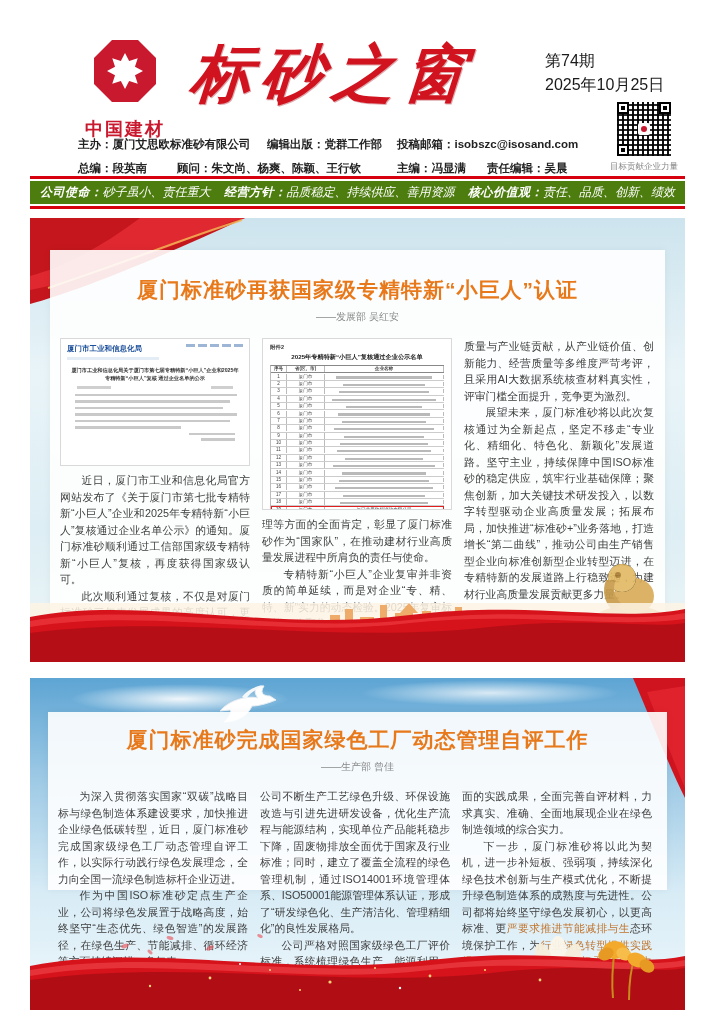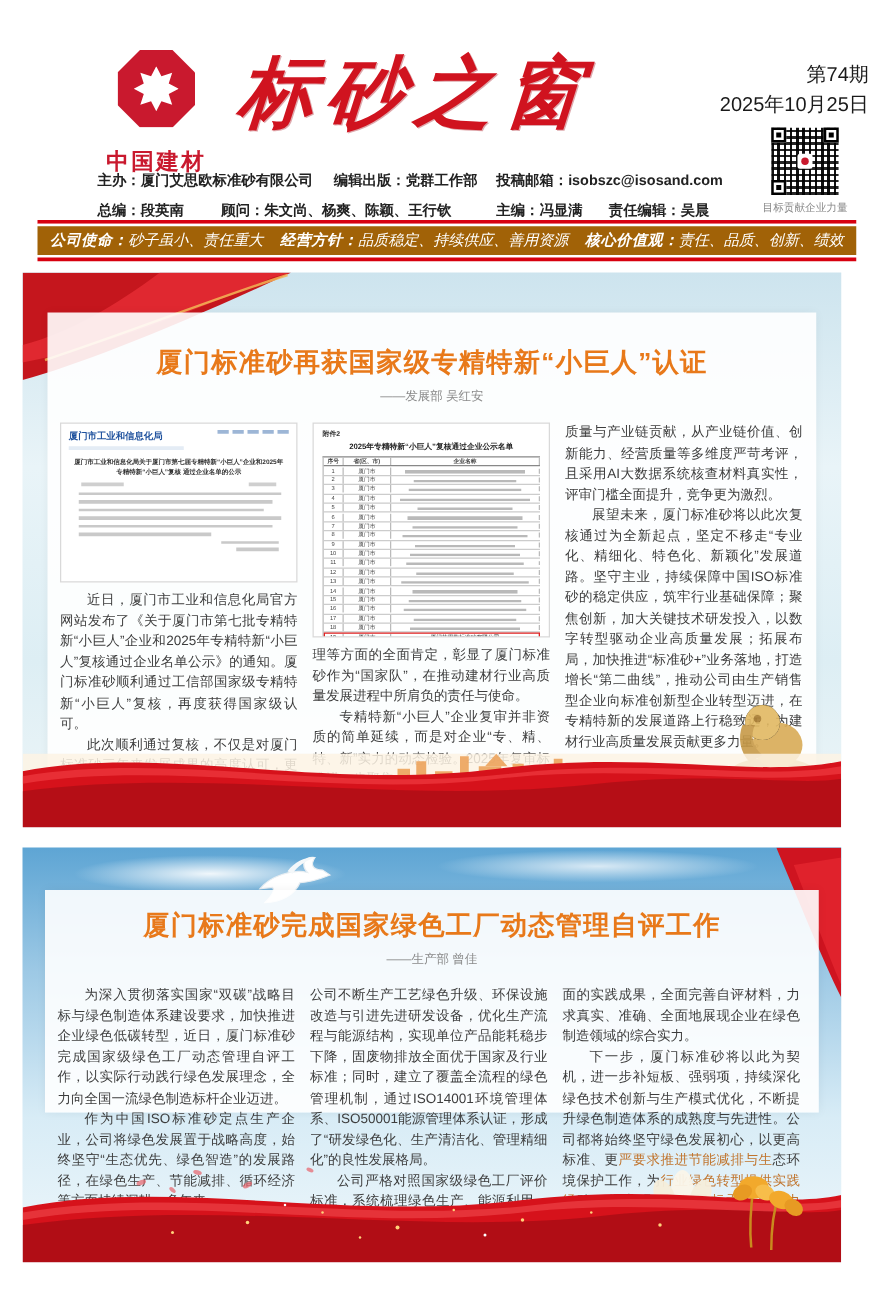--- a/index.html
+++ b/index.html
@@ -12,21 +12,21 @@
     clip-path:polygon(29% 0,71% 0,100% 29%,100% 71%,71% 100%,29% 100%,0 71%,0 29%);}
   .logo-star{position:absolute;left:13px;top:13px;width:36px;height:36px;background:#fff;
     clip-path:polygon(50% 0,61.5% 22.3%,85.4% 14.6%,77.7% 38.5%,100% 50%,77.7% 61.5%,85.4% 85.4%,61.5% 77.7%,50% 100%,38.5% 77.7%,14.6% 85.4%,22.3% 61.5%,0 50%,22.3% 38.5%,14.6% 14.6%,38.5% 22.3%);}
   .logo-text{margin-top:15px;font-size:18px;font-weight:bold;color:#c9192e;letter-spacing:2px;}
 
   .paper-title{position:absolute;left:160px;top:34px;width:345px;text-align:center;
     font-family:"DejaVu Serif",serif;font-weight:bold;font-style:italic;
     font-size:62px;line-height:80px;color:#d0131f;letter-spacing:9px;
     transform:skewX(-4deg);text-shadow:1px 1px 0 rgba(160,10,20,.35);}
 
-  .issue-block{position:absolute;left:545px;top:50px;width:150px;text-align:right;color:#1a1a1a;}
+  .issue-block{position:absolute;left:545px;top:50px;width:150px;text-align:left;color:#1a1a1a;}
   .issue-no{font-size:16px;line-height:22px;}
   .issue-date{font-size:16px;line-height:26px;}
 
   .qr{position:absolute;left:617px;top:102px;width:54px;height:54px;background:
       repeating-linear-gradient(0deg,rgba(0,0,0,.85) 0 2px,transparent 2px 5px),
       repeating-linear-gradient(90deg,#111 0 2px,#fff 2px 5px);outline:2px solid #fff;}
   .qr .finder{position:absolute;width:12px;height:12px;border:2px solid #000;background:#fff;box-sizing:border-box;}
   .qr .finder::after{content:"";position:absolute;left:2px;top:2px;width:4px;height:4px;background:#000;}
   .qr .f1{left:0;top:0}.qr .f2{right:0;top:0}.qr .f3{left:0;bottom:0}
   .qr .center-logo{position:absolute;left:21px;top:21px;width:12px;height:12px;background:#fff;border-radius:2px;}
@@ -34,26 +34,26 @@
   .qr-caption{position:absolute;left:604px;top:161px;width:80px;text-align:center;font-size:8.5px;color:#888;}
 
   .info-row{position:absolute;left:78px;width:545px;height:16px;font-size:11.5px;font-weight:bold;color:#222;}
   .info-row1{top:137px;} .info-row2{top:161px;}
   .info-item{position:absolute;white-space:nowrap;}
 
   
   .banner{position:absolute;left:30px;top:176px;width:655px;}
   .banner .rule{height:3px;background:#d7000f;}
   .banner .gap{height:2px;background:#fff;}
-  .banner .band{height:23px;background:#a16207;display:flex;align-items:center;justify-content:space-between;
+  .banner .band{height:23px;background:#4d7c0f;display:flex;align-items:center;justify-content:space-between;
      padding:0 10px;color:#fff;font-family:"DejaVu Serif",serif;font-style:italic;font-size:12px;white-space:nowrap;}
   .banner .band b{font-style:italic;font-weight:bold;letter-spacing:0.5px;}
 
   
-  .card{position:absolute;left:18px;width:655px;overflow:hidden;}
+  .card{position:absolute;left:30px;width:655px;overflow:hidden;}
   .card1{top:218px;height:444px;background:linear-gradient(180deg,#cde4ee 0%,#e9f4f8 35%,#ddeef4 70%,#eef6f8 100%);}
   .card2{top:678px;height:332px;background:linear-gradient(180deg,#5ea5d4 0%,#9dc9e5 30%,#d8ecf6 65%,#eef7fb 100%);}
   .corner-ribbon{position:absolute;left:0;top:0;}
   .bottom-ribbon{position:absolute;left:0;bottom:0;}
   .panel{position:absolute;background:rgba(255,255,255,.9);box-shadow:0 0 8px rgba(0,0,0,.05);}
   .panel1{left:20px;top:32px;width:615px;height:392px;}
   .panel2{left:18px;top:34px;width:619px;height:178px;}
 
   .headline{margin:0;padding:26px 10px 4px;text-align:center;font-size:21px;font-weight:bold;color:#e8791a;letter-spacing:1px;}
   .headline2{padding-top:14px;}

